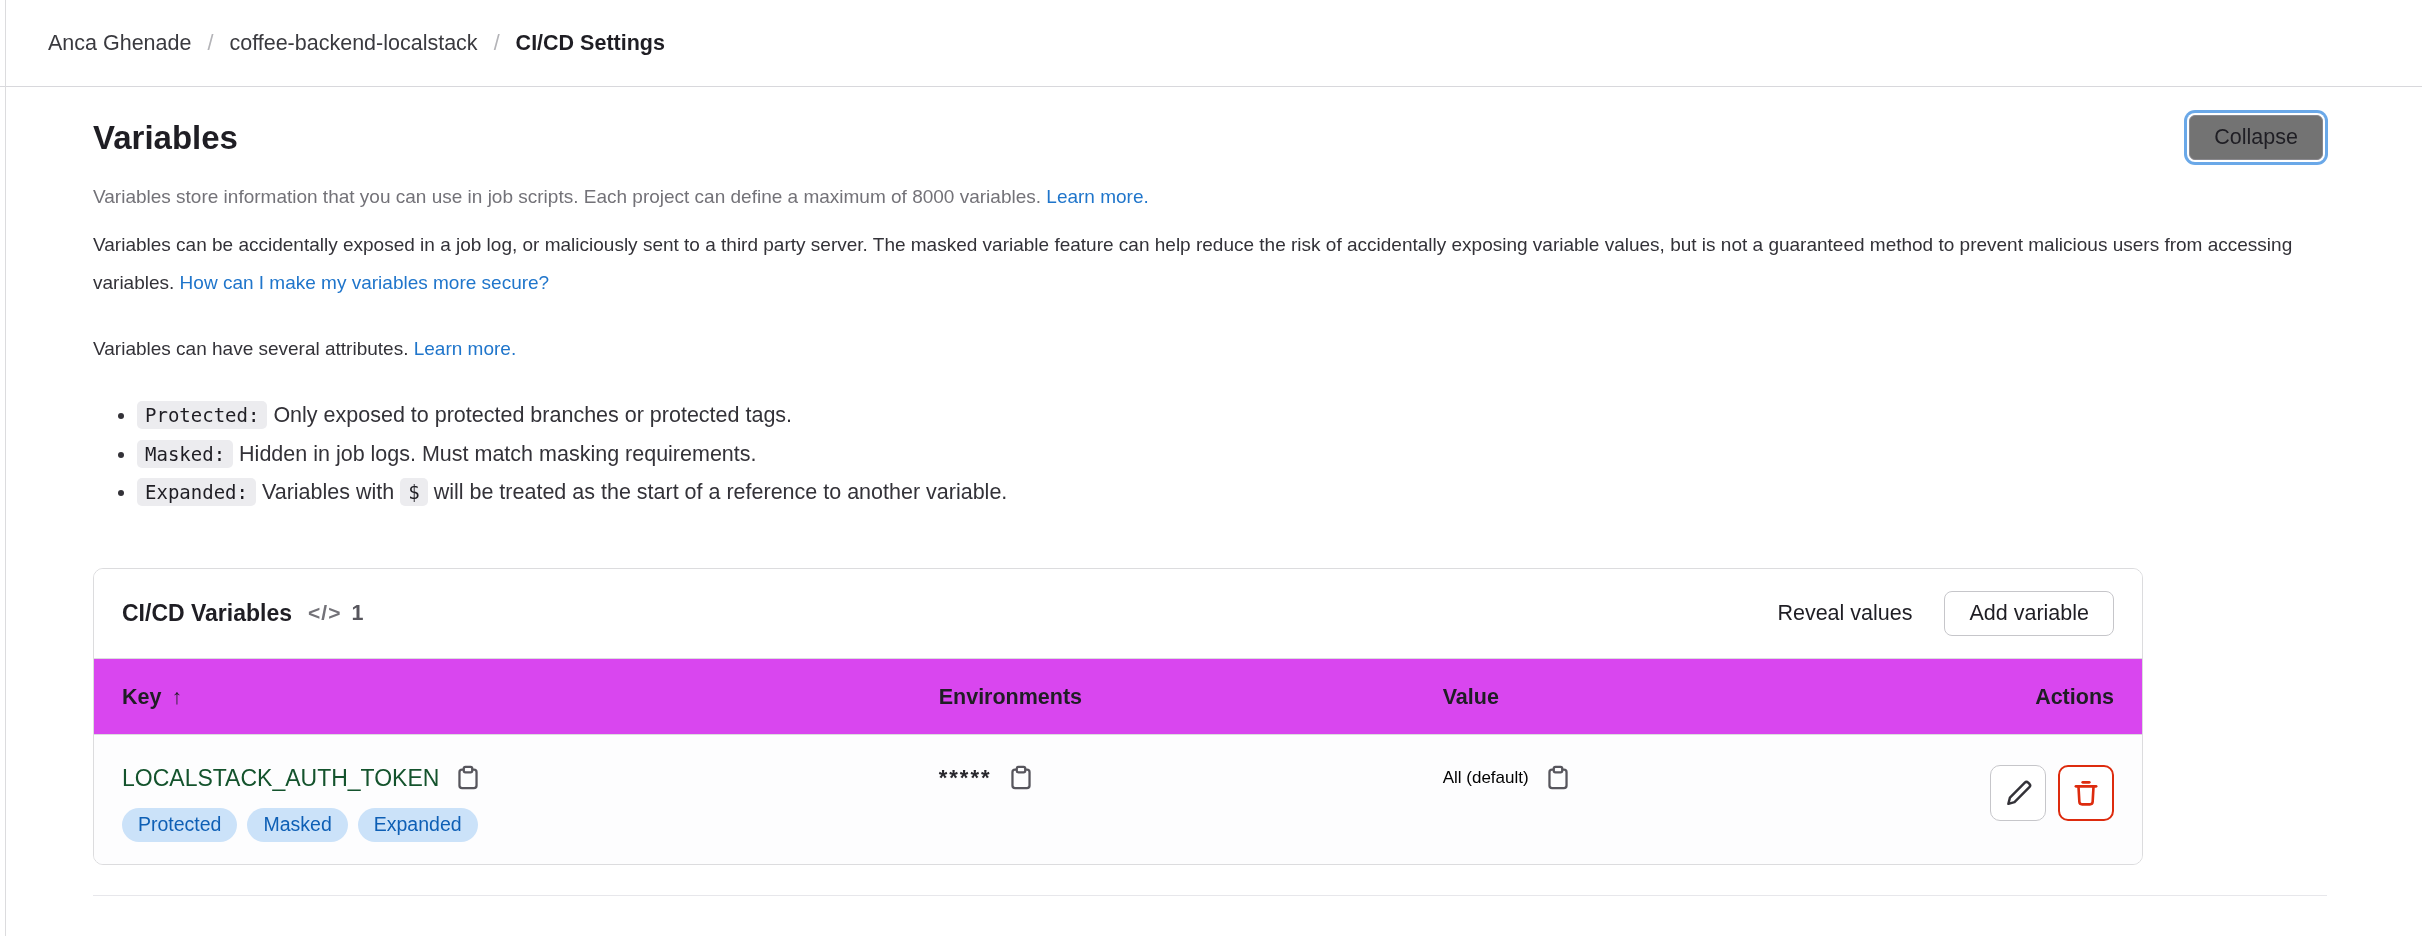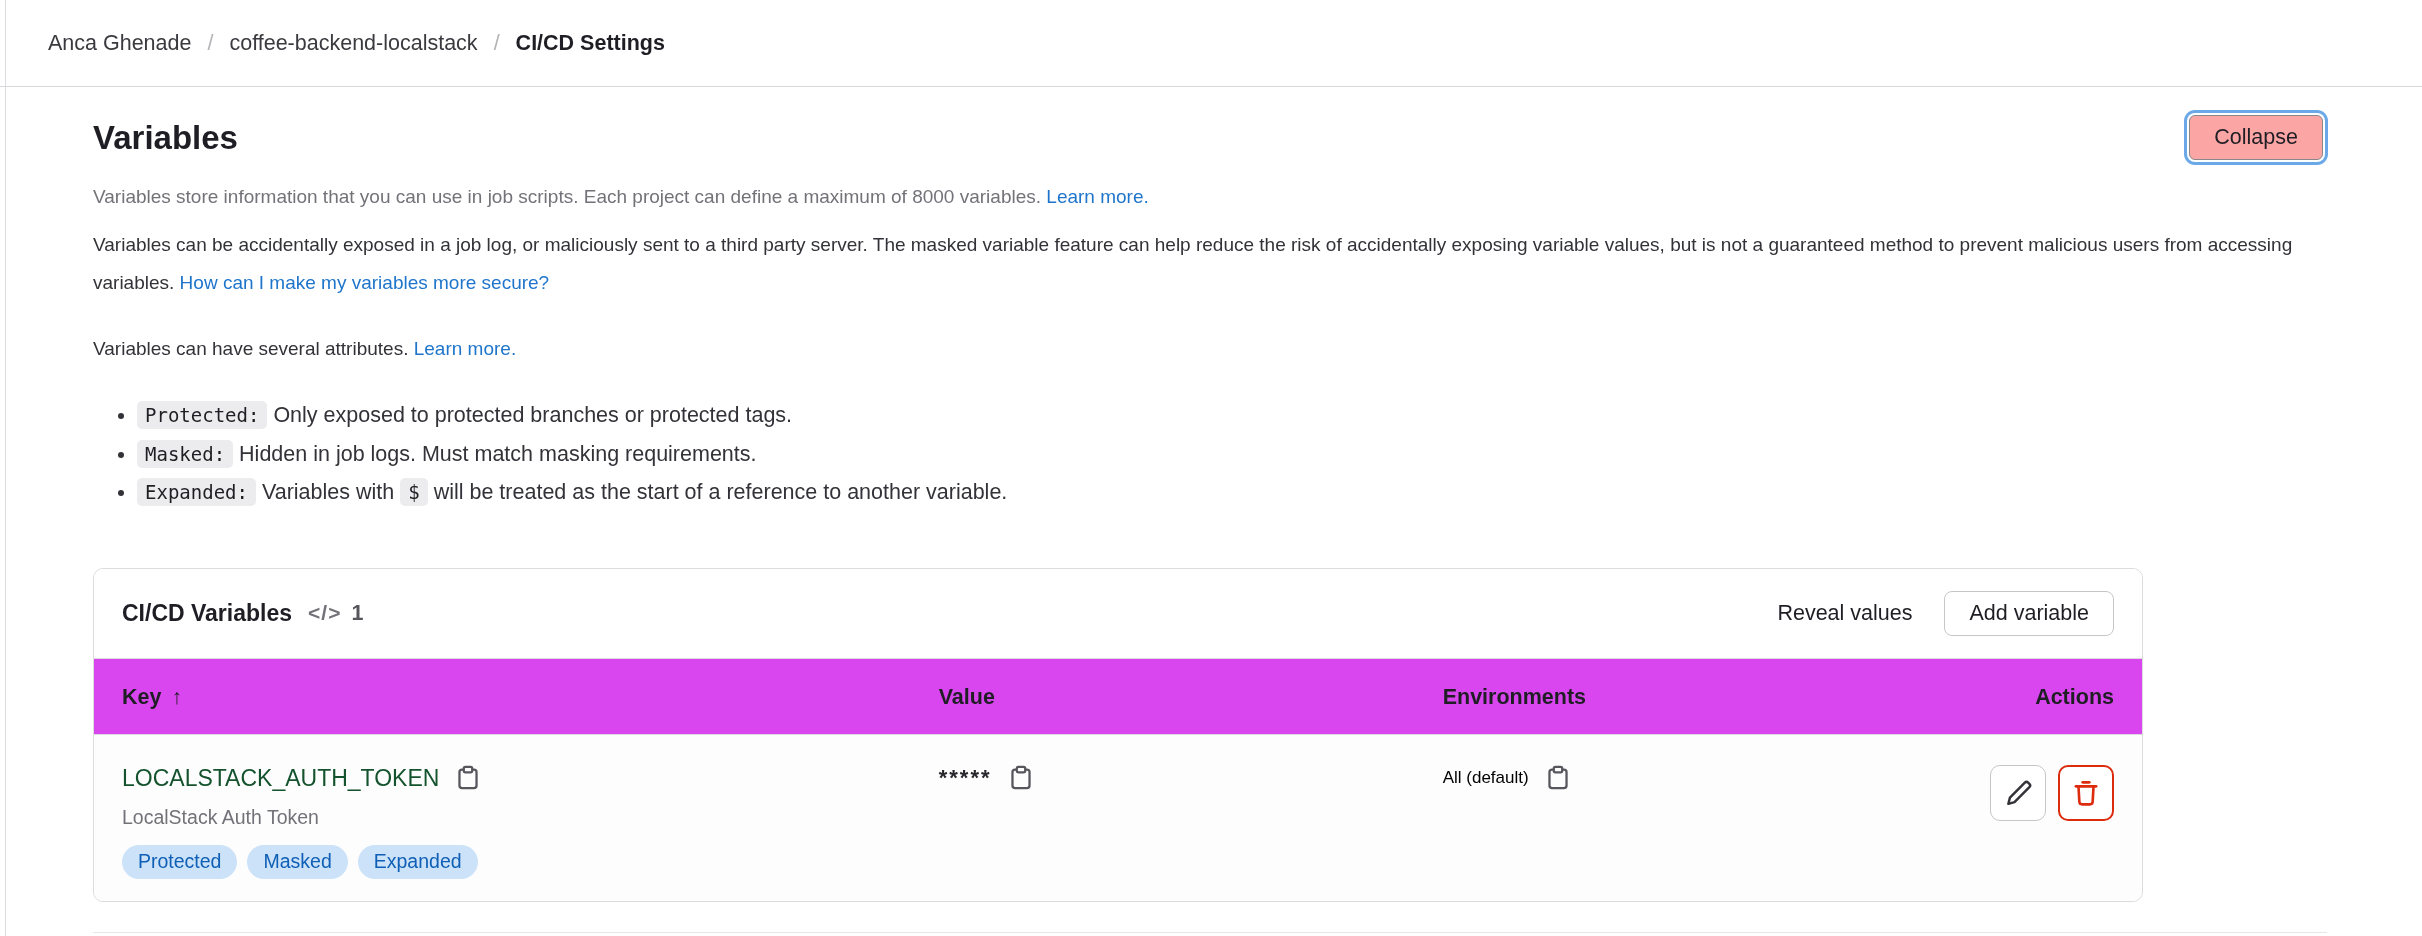--- a/index.html
+++ b/index.html
@@ -39,21 +39,21 @@
     margin: 0; font-size: 33px; font-weight: 700; color: #1f1e24;
   }
   .btn {
     font-family: "Liberation Sans", sans-serif;
     font-size: 21.5px; color: #1f1e24;
     border-radius: 8px; cursor: pointer;
     background: #fff; border: 1px solid #c6c6ca;
     padding: 9px 24px;
   }
   .btn-collapse {
-    background: #fca5a5;
+    background: #737373;
     border: 1px solid #89888d;
     box-shadow: 0 0 0 2px #ffffff, 0 0 0 5px #6aa8e8;
     border-radius: 6px;
     margin-right: 4px;
   }
   p { font-size: 19px; line-height: 38px; margin: 0 0 10px; }
   p.intro-text { color: #737278; }
   p.warning-text { color: #333238; margin-bottom: 28px; }
   p.attributes-text { color: #333238; margin-bottom: 28px; }
   a.link { color: #1f75cb; text-decoration: none; cursor: pointer; }
@@ -177,38 +177,37 @@
         <span class="count">1</span>
       </div>
       <div class="header-actions">
         <button class="btn btn-tertiary">Reveal values</button>
         <button class="btn">Add variable</button>
       </div>
     </div>
 
     <div class="thead">
       <div class="th-key"><span>Key</span><span class="sort-arrow">↑</span></div>
+      <div>Environments</div>
       <div>Value</div>
-      <div>Environments</div>
       <div class="th-actions">Actions</div>
     </div>
 
     <div class="trow">
 
       <div class="key-cell">
         <div class="cell-line">
           <span class="key-text">LOCALSTACK_AUTH_TOKEN</span>
           <button class="icon-copy-btn" title="">
             <svg width="26" height="26" viewBox="0 0 16 16">
               <rect x="2.75" y="2.9" width="10.5" height="11.3" rx="1.6" fill="none" stroke="#57565d" stroke-width="1.4"></rect>
               <rect x="5.4" y="1.1" width="5.2" height="3.4" rx="1" fill="#fdfdfe" stroke="#57565d" stroke-width="1.4"></rect>
             </svg>
           </button>
         </div>
-        <div class="key-desc">LocalStack Auth Token</div>
         <div class="badges">
           <span class="badge">Protected</span>
           <span class="badge">Masked</span>
           <span class="badge">Expanded</span>
         </div>
       </div>
 
       <div class="value-cell">
         <div class="cell-line">
           <span class="value-text">*****</span>

